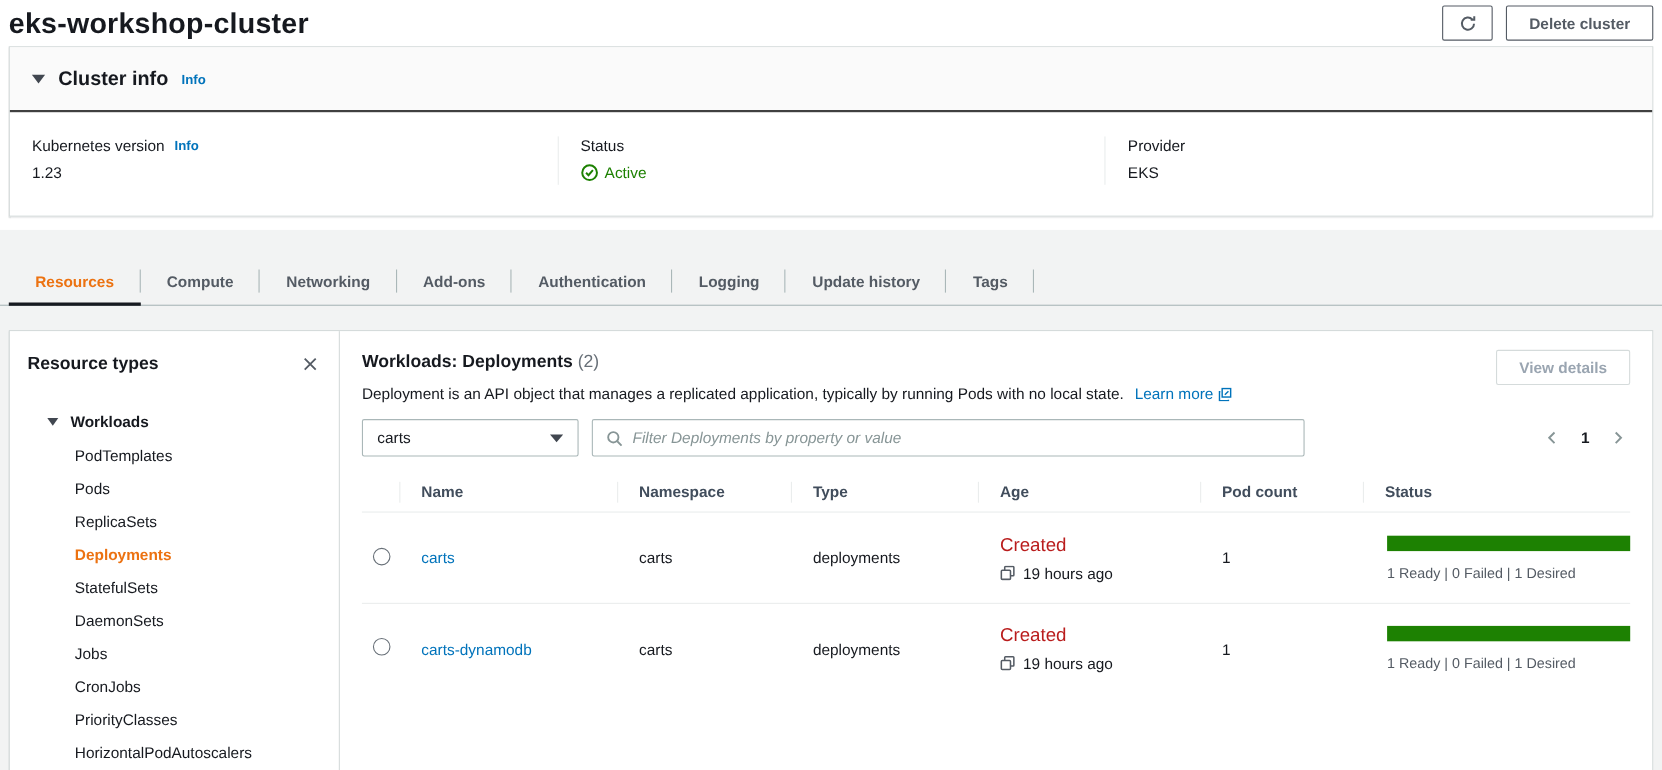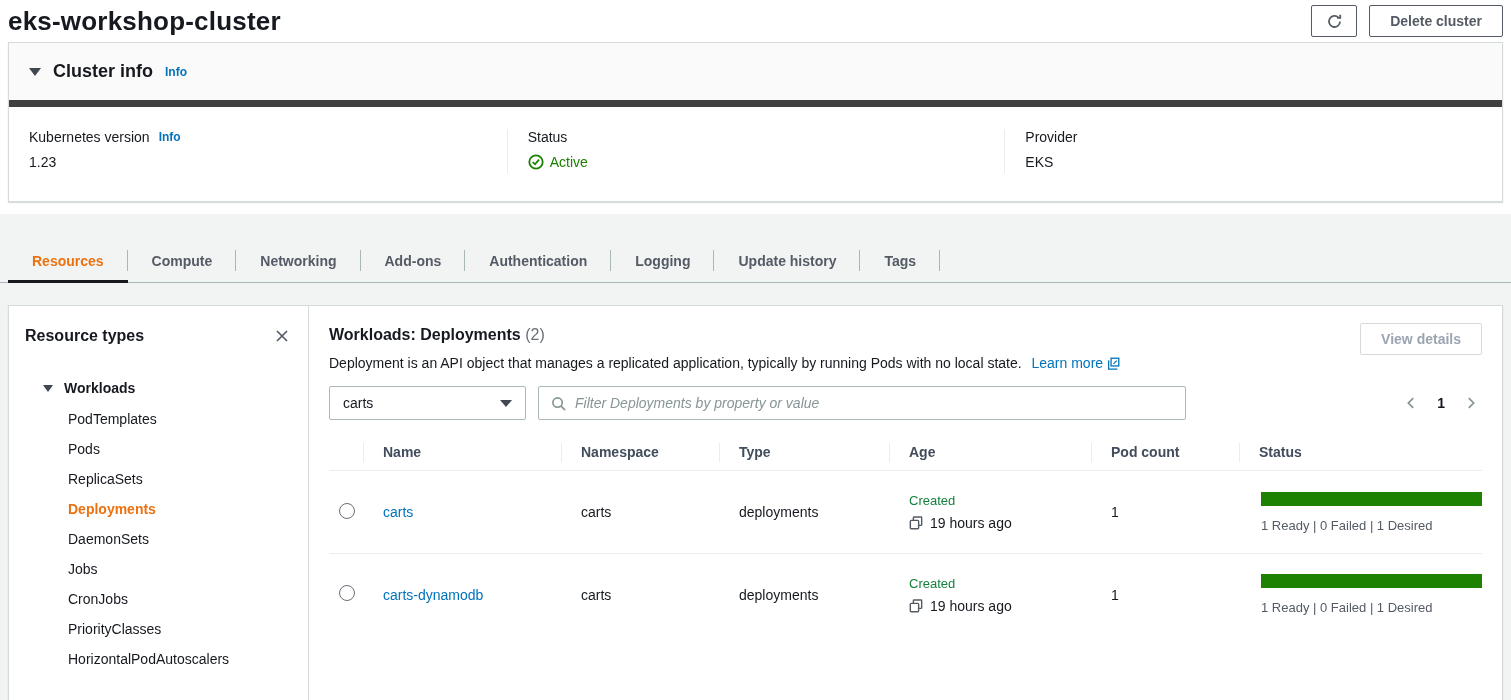--- a/index.html
+++ b/index.html
@@ -19,21 +19,21 @@
     color: #545b64; font-weight: 700; font-size: 14px; height: 32px;
     padding: 0 20px; font-family: inherit; cursor: pointer; display: inline-flex; align-items: center; justify-content: center;
   }
   .icon-btn { width: 46px; padding: 0; }
   
   .card {
     background: #fff; border: 1px solid #d5dbdb;
     box-shadow: 0 1px 1px rgba(0,28,36,.15);
   }
   .card-header {
-    background: #fafafa; border-bottom: 7px solid #404040;
+    background: #fafafa; border-bottom: 2px solid #404040;
     padding: 18px 20px; display: flex; align-items: center; gap: 12px;
   }
   .caret-down { width: 0; height: 0; border-left: 6px solid transparent; border-right: 6px solid transparent; border-top: 8px solid #414750; }
   .card-title { font-size: 18px; font-weight: 700; }
   .info-link { color: #0073bb; font-size: 12px; font-weight: 700; text-decoration: none; cursor: pointer; }
   .card-body { display: grid; grid-template-columns: 1fr 1fr 1fr; padding: 22px 0 28px; }
   .info-col { padding: 0 20px; }
   .info-col + .info-col { border-left: 1px solid #eaeded; }
   .field-label { font-size: 14px; color: #16191f; display: flex; align-items: center; gap: 9px; }
   .field-value { margin-top: 9px; font-size: 14px; }
@@ -96,21 +96,21 @@
   .thead { border-bottom: 1px solid #eaeded; }
   .th { position: relative; font-size: 14px; font-weight: 700; color: #414d5c; padding: 9px 0 10px 20px; }
   .th::before { content: ""; position: absolute; left: 0; top: 8px; bottom: 8px; width: 1px; background: #eaeded; }
   .th.sel::before { display: none; }
   .trow { align-items: center; height: 82px; }
   .trow + .trow { border-top: 1px solid #eaeded; }
   .td { font-size: 14px; padding-left: 20px; }
   .td.sel { padding-left: 10px; }
   .radio { width: 16px; height: 16px; border: 1px solid #687078; border-radius: 50%; background: #fff; display: inline-block; cursor: pointer; }
   .name-link { color: #0073bb; text-decoration: none; cursor: pointer; }
-  .age-label { color: #15803d; font-size: 13px; }
+  .age-label { color: #b91c1c; font-size: 17px; }
   .age-line2 { display: flex; align-items: center; gap: 7px; margin-top: 7px; color: #16191f; }
   .status-cell { padding-left: 22px; padding-right: 0; }
   .status-bar { height: 14px; background: #1d8102; }
   .status-text { margin-top: 12px; font-size: 13px; color: #545b64; }
 </style>
 </head>
 <body>
 
 <div class="top-band">
   <div class="title-row">
@@ -192,20 +192,21 @@
     </div>
     <div class="tree">
       <div class="tree-group">
         <span class="caret-down"></span>
         <span>Workloads</span>
       </div>
       <div class="tree-item">PodTemplates</div>
       <div class="tree-item">Pods</div>
       <div class="tree-item">ReplicaSets</div>
       <div class="tree-item selected">Deployments</div>
+      <div class="tree-item">StatefulSets</div>
       <div class="tree-item">DaemonSets</div>
       <div class="tree-item">Jobs</div>
       <div class="tree-item">CronJobs</div>
       <div class="tree-item">PriorityClasses</div>
       <div class="tree-item">HorizontalPodAutoscalers</div>
     </div>
   </div>
 
   <div class="main">
     <div class="main-header">

